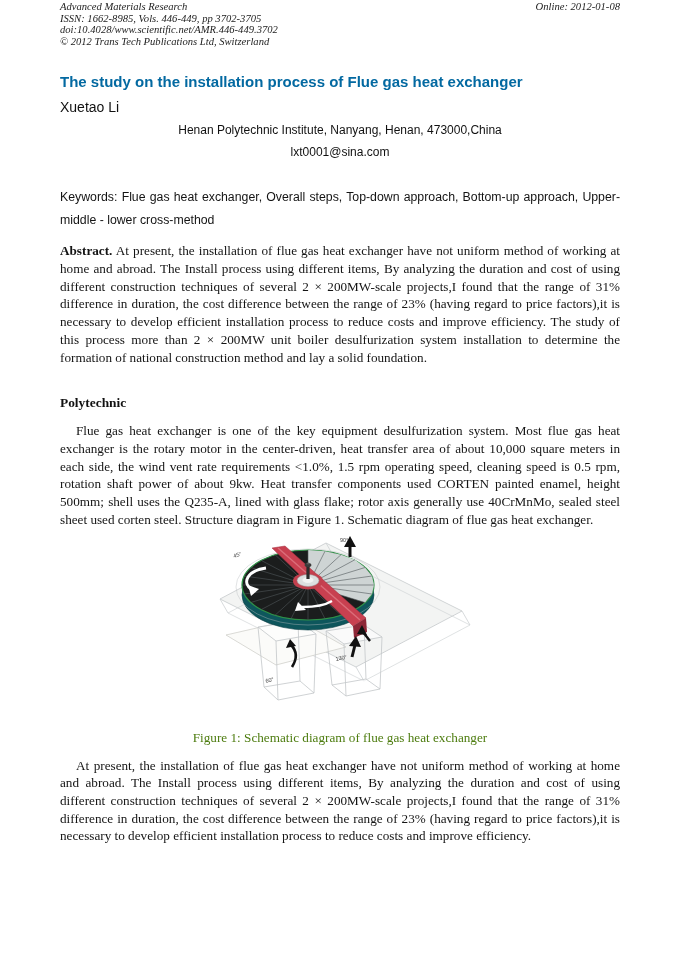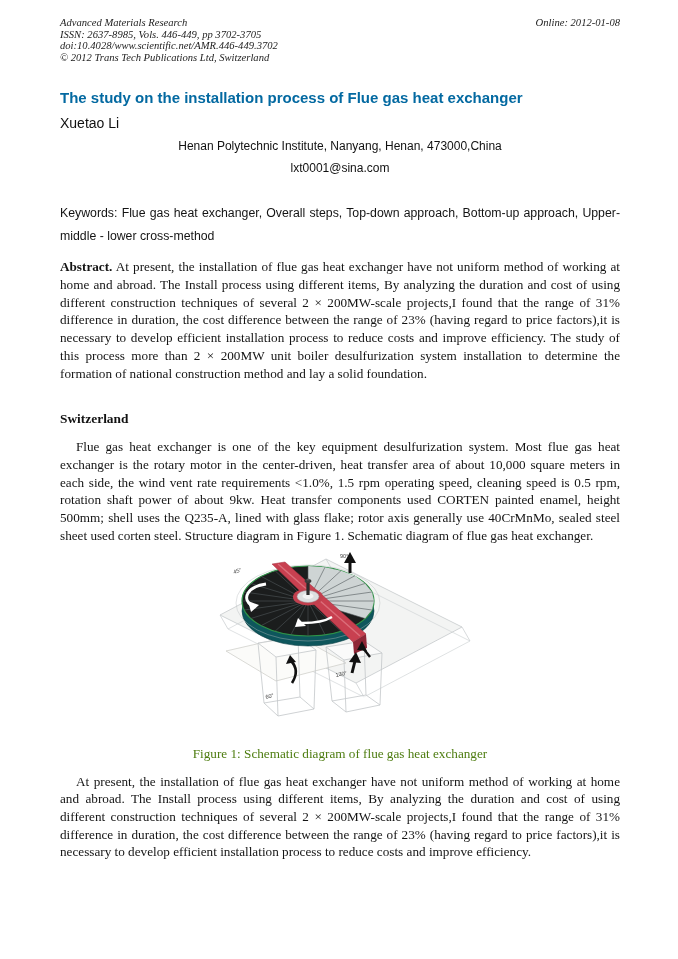--- a/index.html
+++ b/index.html
@@ -1,21 +1,21 @@
 <!DOCTYPE html>
 <html><head>
 <meta charset="utf-8">
 <style>
   html,body{margin:0;padding:0;background:#ffffff;}
   .page{
     position:relative;
     width:678px;height:959px;
     box-sizing:border-box;
     background:#ffffff;
-    padding:17px 58px 0 60px;
+    padding:1px 58px 0 60px;
     color:#141414;
     font-family:"Liberation Serif","DejaVu Serif",serif;
     overflow:hidden;
   }
   
   .hdr{display:flex;justify-content:space-between;align-items:flex-start;}
   .hdr-left div, .hdr-right{
     font-style:italic;
     font-size:10.6px;
     line-height:11.6px;
@@ -73,39 +73,39 @@
   }
 </style>
 </head>
 <body>
 
 <div class="page">
 
   <div class="hdr">
     <div class="hdr-left">
       <div>Advanced Materials Research</div>
-      <div>ISSN: 2637-8985, Vols. 446-449, pp 3702-3705</div>
+      <div>ISSN: 1662-8985, Vols. 446-449, pp 3702-3705</div>
       <div>doi:10.4028/www.scientific.net/AMR.446-449.3702</div>
       <div>© 2012 Trans Tech Publications Ltd, Switzerland</div>
     </div>
     <div class="hdr-right">Online: 2012-01-08</div>
   </div>
 
   <h1 class="title">The study on the installation process of Flue gas heat exchanger</h1>
   <div class="author">Xuetao Li</div>
   <div class="affil">Henan Polytechnic Institute, Nanyang, Henan, 473000,China</div>
   <div class="email">lxt0001@sina.com</div>
 
   <p class="kw"><b>Keywords:</b>
     <span>Flue gas heat exchanger, Overall steps, Top-down approach, Bottom-up approach, Upper- middle - lower cross-method</span></p>
 
   <p class="body"><b>Abstract.</b>
     <span>At present, the installation of flue gas heat exchanger have not uniform method of working at home and abroad. The Install process using different items, By analyzing the duration and cost of using different construction techniques of several 2 × 200MW-scale projects,I found that the range of 31% difference in duration, the cost difference between the range of 23% (having regard to price factors),it is necessary to develop efficient installation process to reduce costs and improve efficiency. The study of this process more than 2 × 200MW unit boiler desulfurization system installation to determine the formation of national construction method and lay a solid foundation.</span></p>
 
-  <h2 class="sect-head">Switzerland</h2>
+  <h2 class="sect-head">Polytechnic</h2>
 
   <p class="body indent">Flue gas heat exchanger is one of the key equipment desulfurization system. Most flue gas heat exchanger is the rotary motor in the center-driven, heat transfer area of about 10,000 square meters in each side, the wind vent rate requirements &lt;1.0%, 1.5 rpm operating speed, cleaning speed is 0.5 rpm, rotation shaft power of about 9kw. Heat transfer components used CORTEN painted enamel, height 500mm; shell uses the Q235-A, lined with glass flake; rotor axis generally use 40CrMnMo, sealed steel sheet used corten steel. Structure diagram in Figure 1. Schematic diagram of flue gas heat exchanger.</p>
 
   <div class="fig">
     <svg width="272" height="186" viewBox="0 0 272 186">
 
       <g>
         <polygon points="6,64 112,8 248,76 142,132" fill="#f3f4f3" stroke="#c5c9cb" stroke-width="0.8"></polygon>
         <polygon points="14,78 120,22 256,90 150,146" fill="none" stroke="#cdd1d3" stroke-width="0.8" opacity="0.8"></polygon>
         <line x1="6" y1="64" x2="14" y2="78" stroke="#cdd1d3" stroke-width="0.8"></line>

